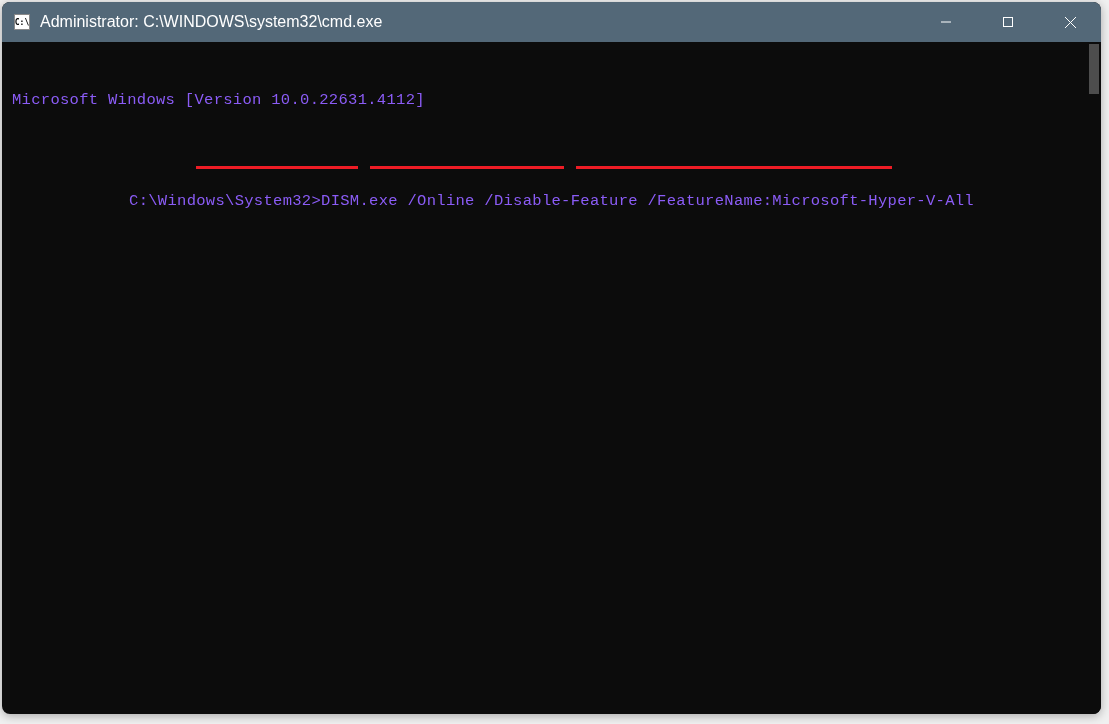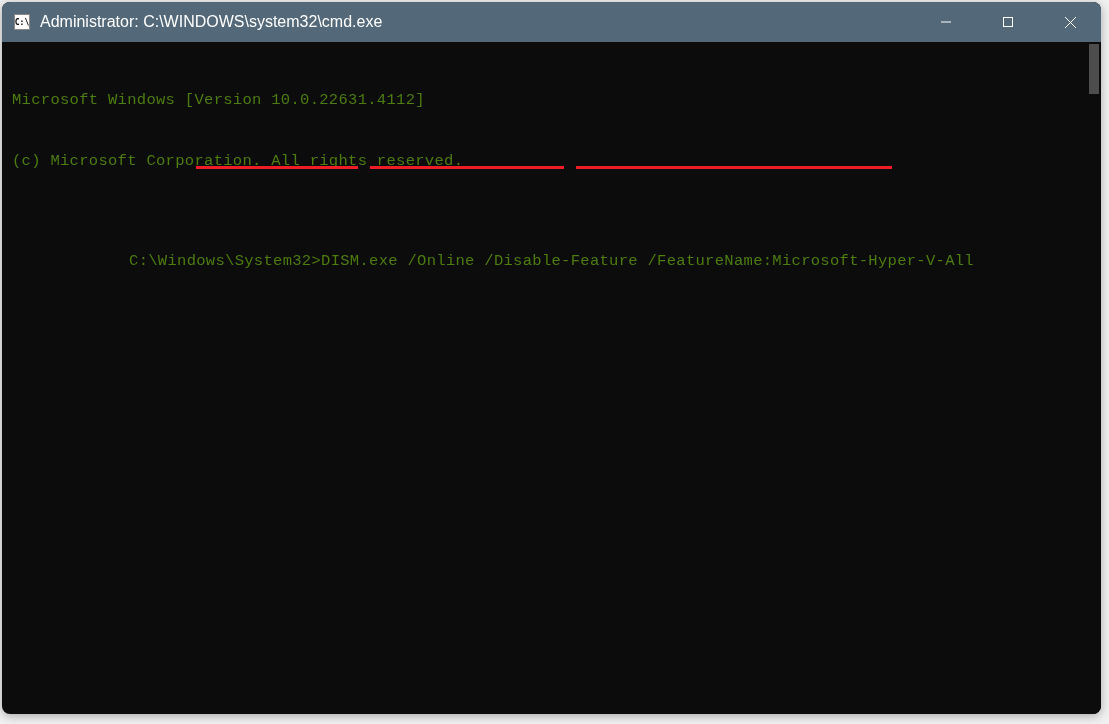--- a/index.html
+++ b/index.html
@@ -62,21 +62,21 @@
       display: flex;
       align-items: center;
       justify-content: center;
       color: #ffffff;
       cursor: pointer;
     }
     .terminal-content {
       padding: 8px 10px;
       font-family: 'Consolas', 'Courier New', monospace;
       font-size: 15.5px;
-      color: #4d7c0f;
+      color: #8b5cf6;
       line-height: 1.3;
       letter-spacing: 0.3px;
       white-space: pre;
       position: relative;
     }
     .terminal-line {
       display: block;
     }
     .prompt-line {
       position: relative;
@@ -130,21 +130,20 @@
       <div class="window-control close">
         <svg width="11" height="11" viewBox="0 0 11 11">
           <line x1="0" y1="0" x2="11" y2="11" stroke="#fff" stroke-width="1"></line>
           <line x1="11" y1="0" x2="0" y2="11" stroke="#fff" stroke-width="1"></line>
         </svg>
       </div>
     </div>
   </div>
   <div class="terminal-content">
     <span class="terminal-line">Microsoft Windows [Version 10.0.22631.4112]</span>
-    <span class="terminal-line">(c) Microsoft Corporation. All rights reserved.</span>
     <span class="terminal-line"></span>
     <span class="terminal-line prompt-line"><span>C:\Windows\System32&gt;</span><span>DISM.exe /Online /Disable-Feature /FeatureName:Microsoft-Hyper-V-All</span></span>
     <div class="underline-annotation u1"></div>
     <div class="underline-annotation u2"></div>
     <div class="underline-annotation u3"></div>
   </div>
   <div class="scrollbar-track">
     <div class="scrollbar-thumb"></div>
   </div>
 </div>

